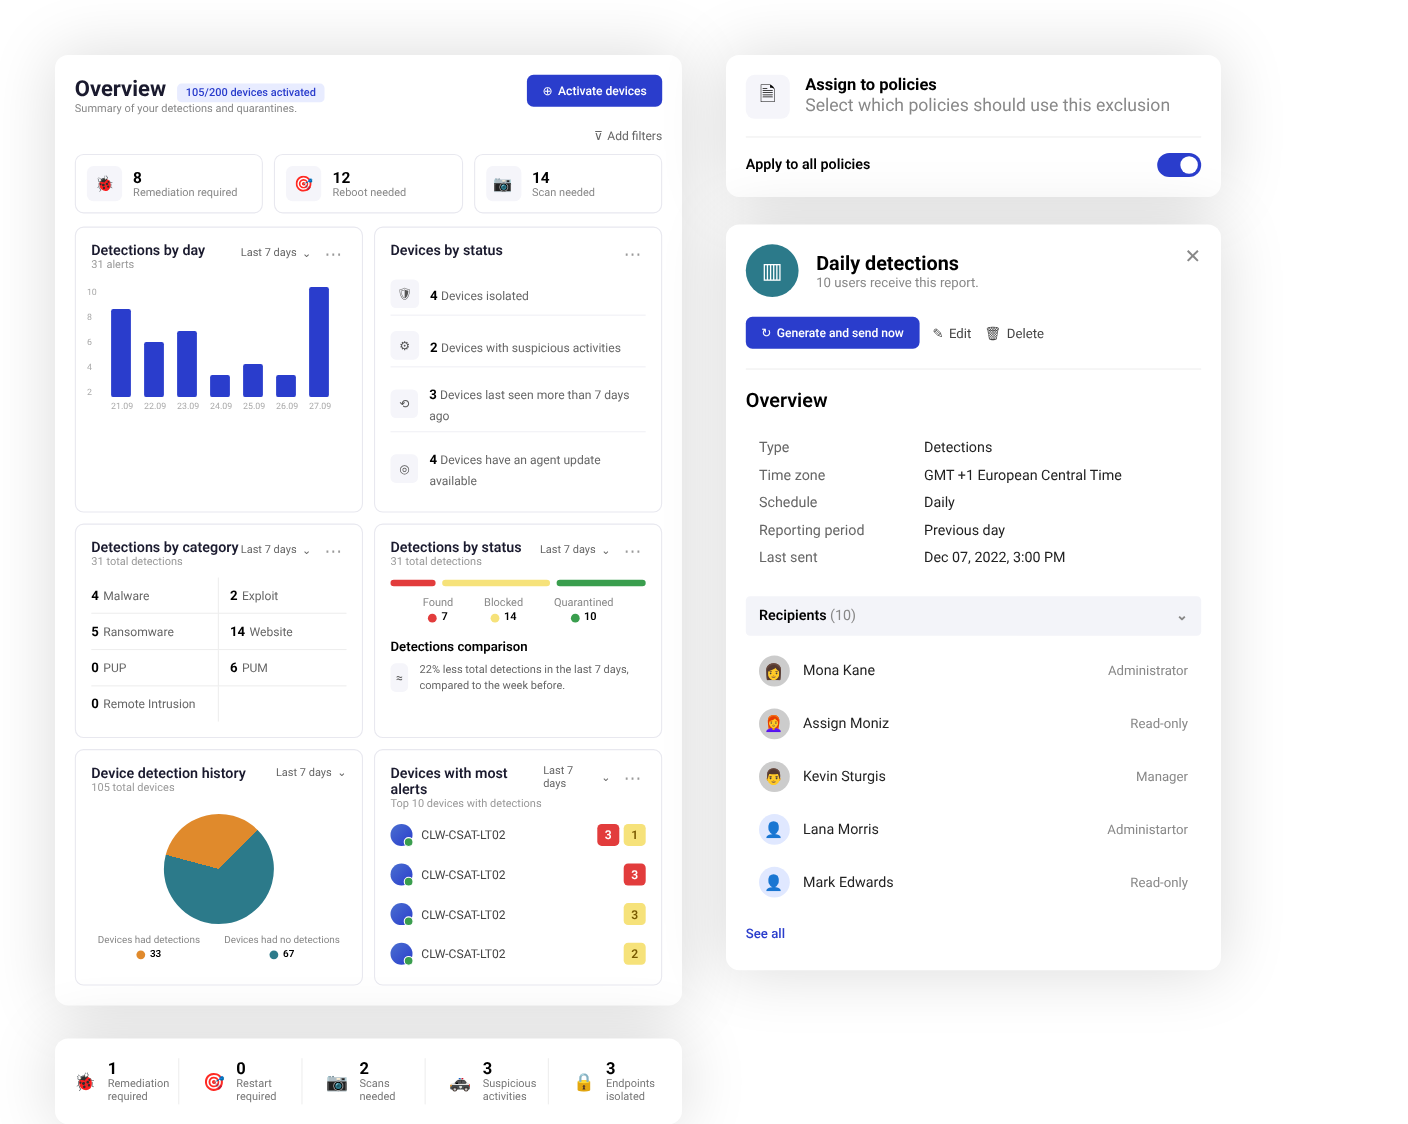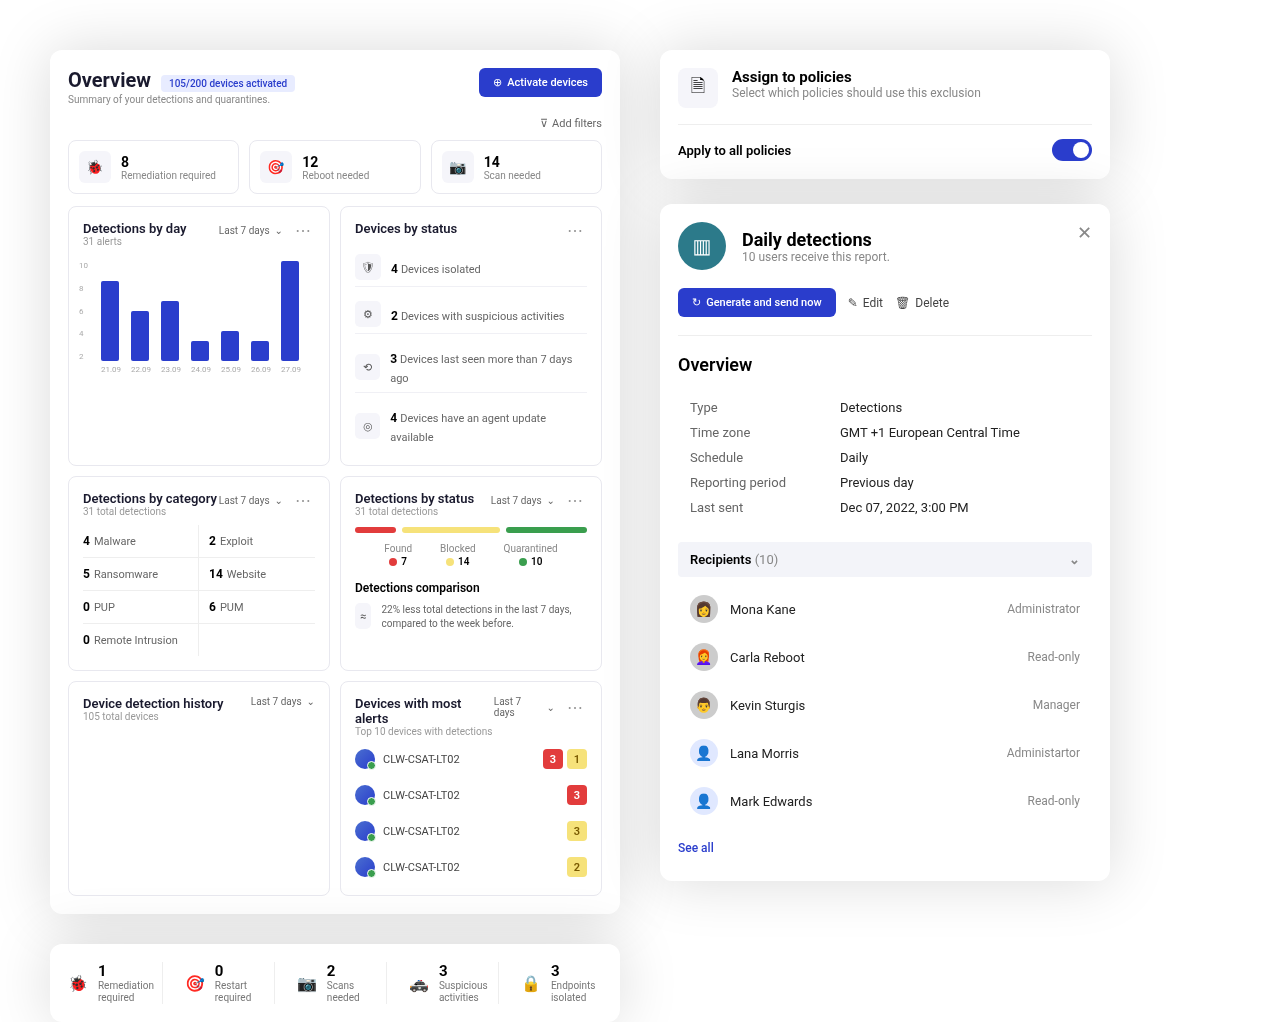--- a/index.html
+++ b/index.html
@@ -72,21 +72,21 @@
 .ab-red { background: #e23c3c; } .ab-yel { background: #f6e27a; color: #7a5a00; }
 .bottom-bar { display: flex; gap: 22px; }
 .bb-item { display: flex; gap: 10px; align-items: center; flex: 1; }
 .bb-item:not(:last-child) { border-right: 1px solid #eee; padding-right: 8px; }
 .bb-ico { font-size: 16px; color: #444; }
 .bb-num { font-size: 15px; font-weight: 700; }
 .bb-lbl { font-size: 10px; color: #777; line-height: 1.2; }
 .assign-head { display: flex; gap: 14px; align-items: flex-start; padding-bottom: 16px; border-bottom: 1px solid #eee; }
 .assign-ico { width: 40px; height: 40px; background: #f5f5fa; border-radius: 8px; display: flex; align-items: center; justify-content: center; font-size: 18px; }
 .asg-title { font-size: 15px; font-weight: 700; }
-.asg-sub { font-size: 12px; color: #888; }
+.asg-sub { font-size: 16px; color: #888; }
 .toggle-row { display: flex; justify-content: space-between; align-items: center; padding-top: 14px; text-align: right; }
 .tg-label { font-size: 13px; font-weight: 600; }
 .toggle { width: 40px; height: 22px; background: #2a3dcc; border-radius: 11px; position: relative; cursor: pointer; }
 .toggle::after { content: ''; position: absolute; width: 16px; height: 16px; background: #fff; border-radius: 50%; top: 3px; right: 3px; }
 .rep-head { display: flex; justify-content: space-between; align-items: flex-start; }
 .rep-ico-wrap { display: flex; gap: 16px; align-items: center; }
 .rep-ico { width: 48px; height: 48px; background: #2c7a8a; border-radius: 50%; display: flex; align-items: center; justify-content: center; color: #fff; font-size: 20px; }
 .rep-title { font-size: 18px; font-weight: 700; }
 .rep-sub { font-size: 12px; color: #888; }
 .close-x { font-size: 18px; color: #888; cursor: pointer; }
@@ -315,20 +315,33 @@
         <div class="card-head">
           <div>
             <div class="card-title">Device detection history</div>
             <div class="card-sub">105 total devices</div>
           </div>
           <span class="range-sel">
               <span>Last 7 days</span> 
               <span>⌄</span>
             </span>
         </div>
+        <div class="pie-wrap">
+          <div class="pie"></div>
+          <div class="pie-legend" id="pie-legend">
+              <div class="pl-item">
+       <div class="pl-lbl">Devices had detections</div>
+       <div class="pl-val"><span class="dot d-org"></span>33</div>
+     </div>
+              <div class="pl-item">
+       <div class="pl-lbl">Devices had no detections</div>
+       <div class="pl-val"><span class="dot d-tel"></span>67</div>
+     </div>
+            </div>
+        </div>
       </div>
 
       <div class="card">
         <div class="card-head">
           <div>
             <div class="card-title">Devices with most alerts</div>
             <div class="card-sub">Top 10 devices with detections</div>
           </div>
           <div style="display:flex;gap:8px;align-items:center">
             <span class="range-sel">
@@ -482,21 +495,21 @@
       <span class="chev">⌄</span>
     </div>
     <div class="reci-list" id="reci-list">
         <div class="reci-row">
        <div class="avatar">👩</div>
           <span class="reci-name">Mona Kane</span>
           <span class="reci-role">Administrator</span>
      </div>
         <div class="reci-row">
        <div class="avatar">👩‍🦰</div>
-          <span class="reci-name">Carla Reboot</span>
+          <span class="reci-name">Assign Moniz</span>
           <span class="reci-role">Read-only</span>
      </div>
         <div class="reci-row">
        <div class="avatar">👨</div>
           <span class="reci-name">Kevin Sturgis</span>
           <span class="reci-role">Manager</span>
      </div>
         <div class="reci-row">
        <div class="avatar av-blue">👤</div>
           <span class="reci-name">Lana Morris</span>

